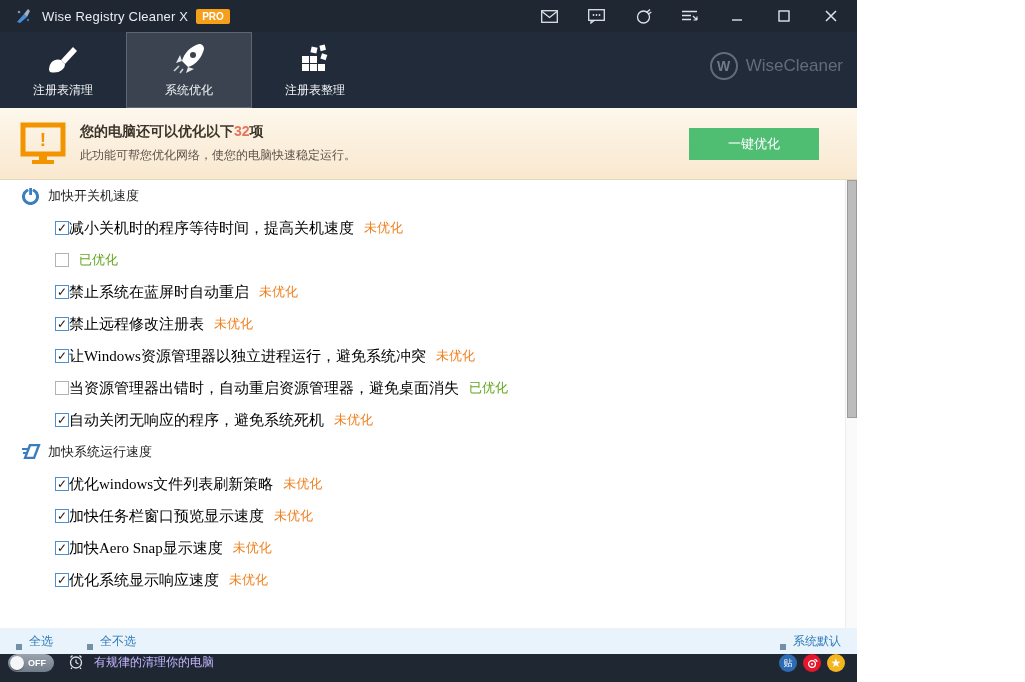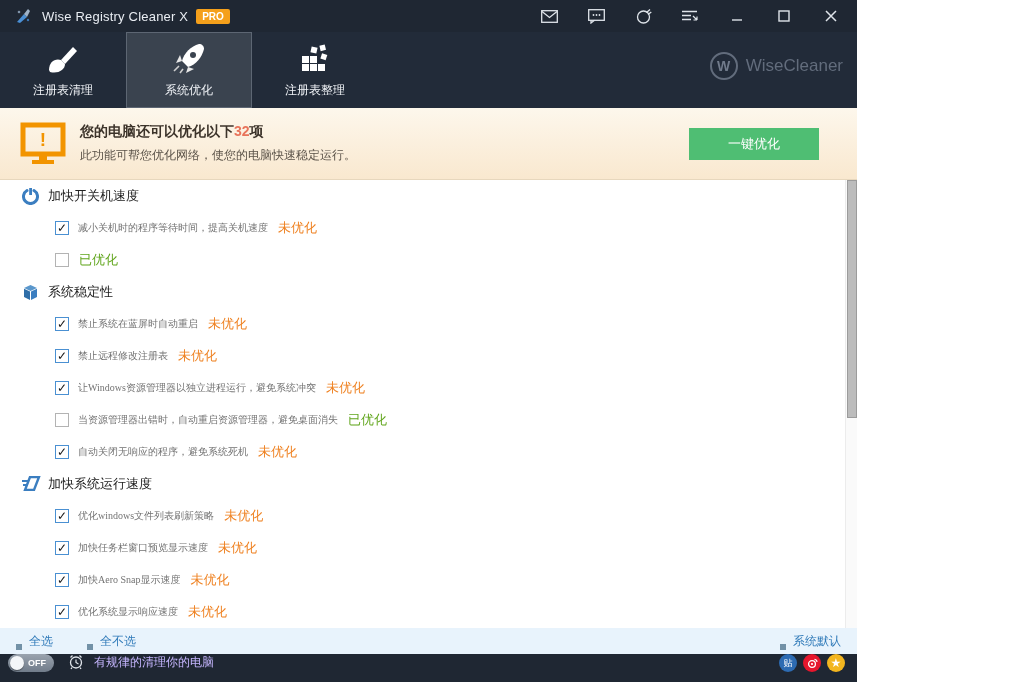--- a/index.html
+++ b/index.html
@@ -69,21 +69,21 @@
   .row { height:32px; display:flex; align-items:center; }
   .sec-icon { width:17px; height:17px; margin-left:22px; flex:0 0 auto; }
   .sec-title { font-size:13px; color:#222; margin-left:9px; }
   .checkbox {
     width:14px; height:14px; margin-left:55px; border:1px solid #b3b3b3;
     background:#fff; flex:0 0 auto; display:flex; align-items:center;
     justify-content:center; font-size:12px; line-height:1; color:#1a1a1a;
     cursor:pointer;
   }
   .checkbox.checked { border-color:#4a90d2; }
-  .item-text { font-size:10px; color:#737373; margin-left:9px; }
+  .item-text { font-size:15px; color:#000000; }
   .status { font-size:13px; margin-left:10px; }
   .status.pending { color:#ef8222; }
   .status.done { color:#62a61e; }
 
   .scrollbar {
     position:absolute; top:0; right:0; width:12px; height:100%;
     background:#fafafa; border-left:1px solid #ececec;
   }
   .scroll-thumb {
     position:absolute; top:0; left:1px; width:10px; height:238px;
@@ -261,28 +261,20 @@
           <span class="sec-title">加快开关机速度</span>
         </div>
         <div class="row">
           <span class="checkbox checked">✓</span>
           <span class="item-text">减小关机时的程序等待时间，提高关机速度</span>
           <span class="status pending">未优化</span>
         </div>
         <div class="row">
           <span class="checkbox"></span>
           <span class="status done">已优化</span>
-        </div>
-        <div class="row">
-          <span class="sec-icon"><svg width="17" height="17" viewBox="0 0 17 17">
-              <path d="M8.5 1 L15 4 L8.5 7 L2 4 Z" fill="#5a97cc"></path>
-              <path d="M2 4.8 L8 7.6 V16 L2 13 Z" fill="#2f6ea8"></path>
-              <path d="M15 4.8 L9 7.6 V16 L15 13 Z" fill="#3b7ec0"></path>
-            </svg></span>
-          <span class="sec-title">系统稳定性</span>
         </div>
         <div class="row">
           <span class="checkbox checked">✓</span>
           <span class="item-text">禁止系统在蓝屏时自动重启</span>
           <span class="status pending">未优化</span>
         </div>
         <div class="row">
           <span class="checkbox checked">✓</span>
           <span class="item-text">禁止远程修改注册表</span>
           <span class="status pending">未优化</span>

